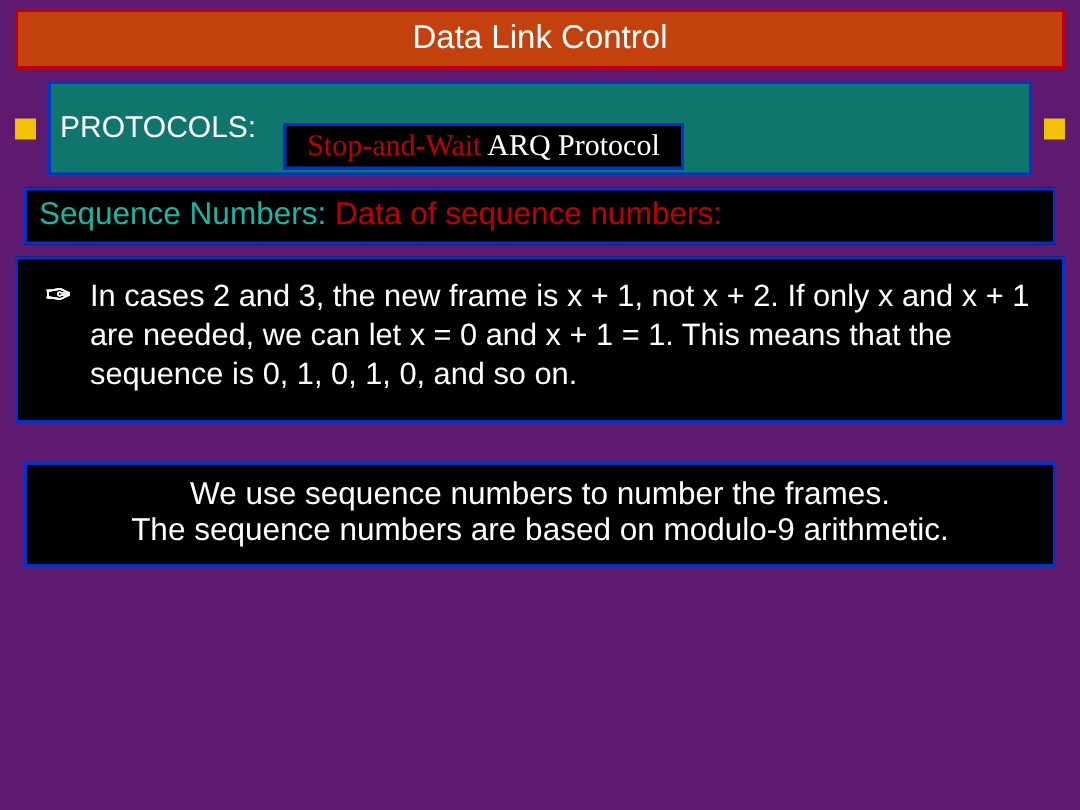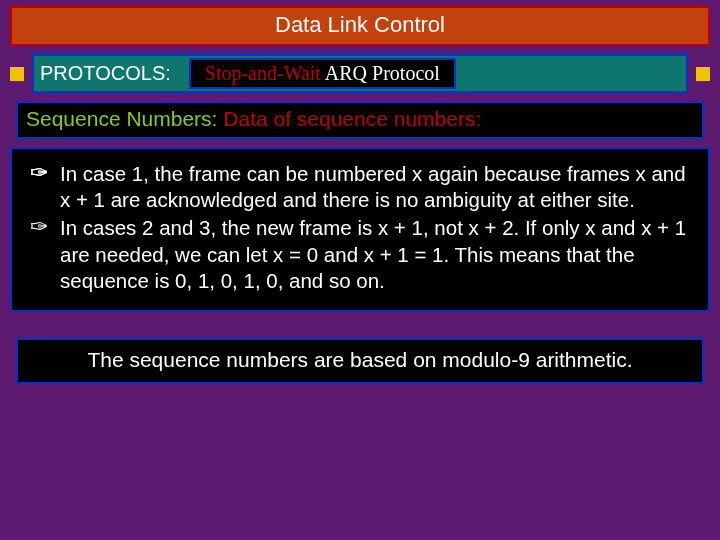--- a/index.html
+++ b/index.html
@@ -52,37 +52,38 @@
     font-weight: bold;
     padding: 2px 8px;
   }
   .stopwait-box {
     background: #000;
     border: 2px solid #0033cc;
     font-size: 20px;
     font-family: "Times New Roman", serif;
     padding: 2px 14px;
     margin-left: 10px;
+    margin-top: 24px;
   }
   .stopwait-box .sw-a { color: #c00000; }
   .stopwait-box .sw-b { color: #fff; }
   .yellow-trail {
     width: 14px;
     background: #f2c200;
     align-self: center;
     height: 14px;
   }
   .subtitle-bar {
     background: #000;
     border: 2px solid #0033cc;
     margin: 0 10px 8px 10px;
     padding: 4px 8px 6px 8px;
     font-size: 21px;
   }
-  .subtitle-bar .sub-a { color: #84cc16; }
+  .subtitle-bar .sub-a { color: #14b8a6; }
   .subtitle-bar .sub-b { color: #c00000; }
   .body-box {
     background: #000;
     border: 2px solid #0033cc;
     margin: 0 4px 0 4px;
     padding: 10px 18px 14px 18px;
   }
   .bullets {
     list-style: none;
   }
@@ -131,24 +132,24 @@
   <span class="sub-a">Sequence Numbers: </span><span class="sub-b">Data of sequence numbers:</span>
 </div>
 
 <div class="body-box">
   <ul class="bullets">
     <li>
       <span class="bullet-glyph">✑</span>
     </li>
     <li>
       <span class="bullet-glyph">✑</span>
-      <span>In case 1, the frame can be numbered x again because frames x and x + 1 are acknowledged and there is no ambiguity at either site.</span>
     </li>
     <li>
       <span class="bullet-glyph">✑</span>
       <span>In cases 2 and 3, the new frame is x + 1, not x + 2. If only x and x + 1 are needed, we can let x = 0 and x + 1 = 1. This means that the sequence is 0, 1, 0, 1, 0, and so on.</span>
     </li>
   </ul>
 </div>
 
 <div class="footer-box">
+  <div>We use sequence numbers to number the frames.</div>
   <div>The sequence numbers are based on modulo-9 arithmetic.</div>
 </div>
 
 </body></html>

